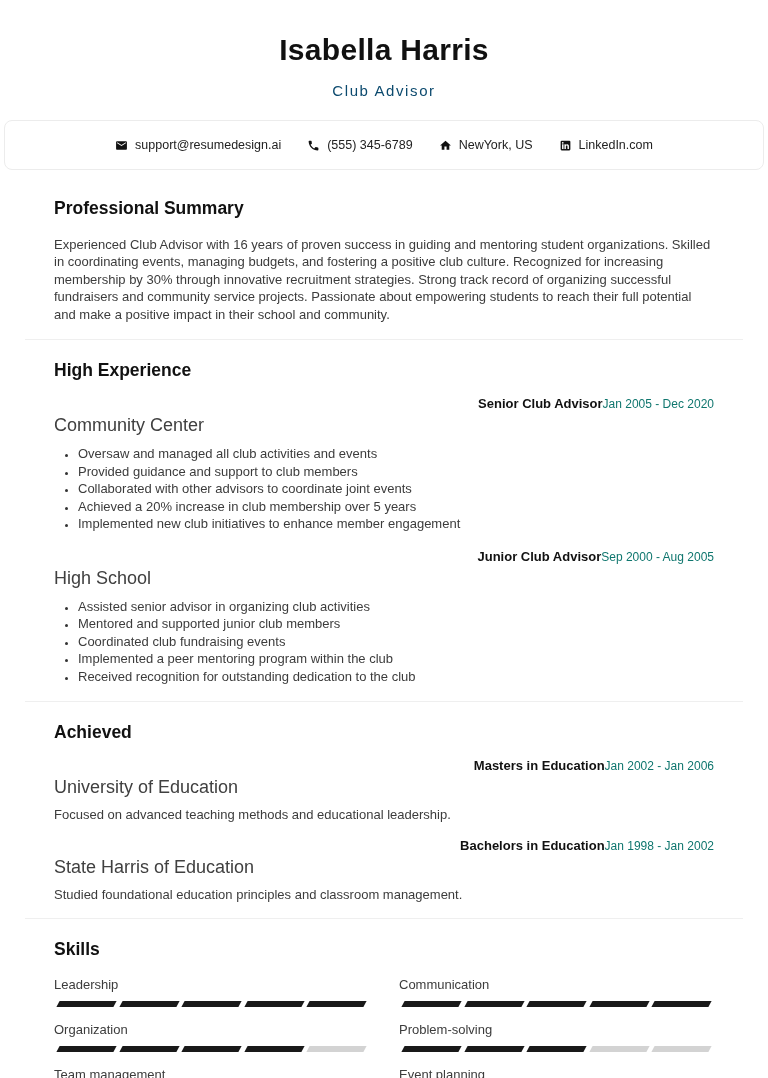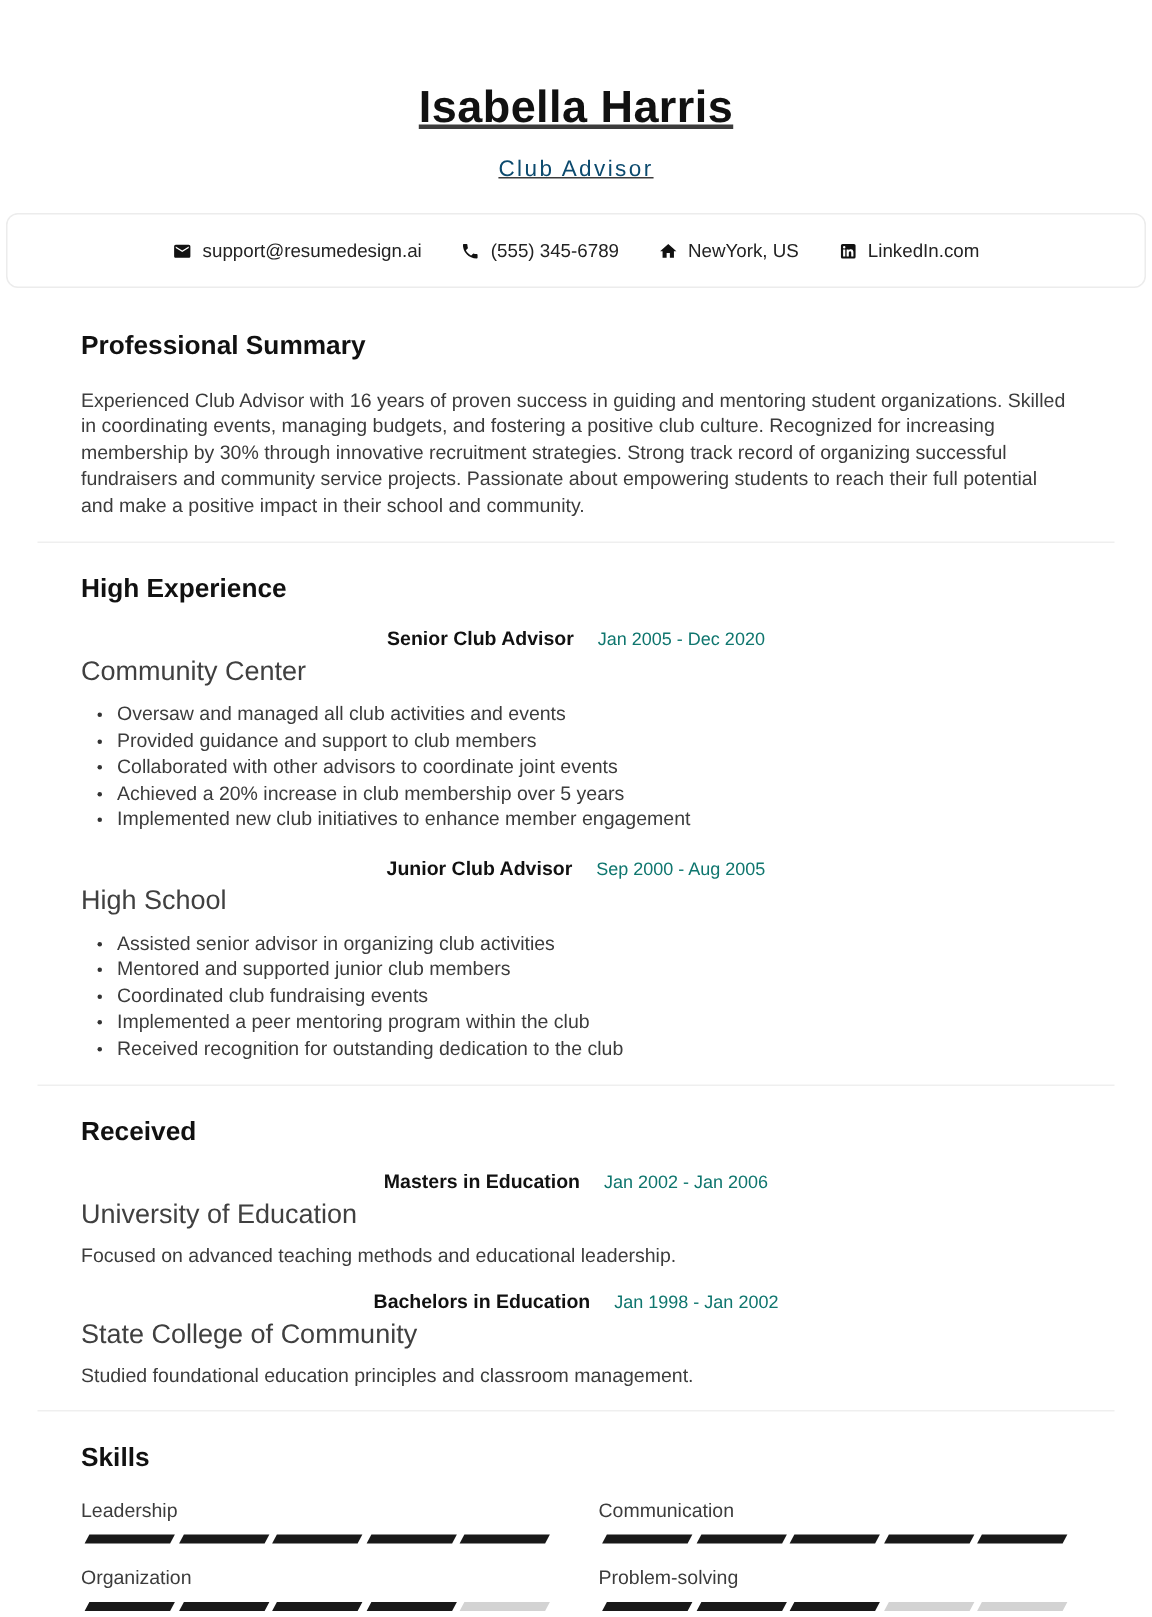--- a/index.html
+++ b/index.html
@@ -5,21 +5,21 @@
   html, body { margin:0; padding:0; background:#ffffff; }
   body {
     width:768px; height:1078px;
     font-family:"Liberation Sans", sans-serif;
     color:#3c3c3c;
     overflow:hidden;
   }
   .page { position:relative; width:768px; height:1078px; background:#ffffff; }
 
   
-  .rheader { text-align:center; padding-top:54px;text-decoration:underline; }
+  .rheader { text-align:center; padding-top:32px; }
   .name { margin:0; font-size:30px; font-weight:700; color:#111; letter-spacing:.3px; line-height:36px; }
   .subtitle { margin-top:14px; font-size:15px; letter-spacing:1.6px; color:#0c4a6e; }
 
   
   .contact-bar {
     margin:21px 4px 0; height:48px;
     border:1px solid #ececec; border-radius:8px;
     display:flex; align-items:center; justify-content:center; gap:26px;
     font-size:12.5px; color:#222; background:#fff;
   }
@@ -27,21 +27,21 @@
   .contact-item svg { width:13px; height:13px; fill:#111; flex:0 0 auto; }
 
   
   main { padding:0 54px; }
   h2.sec-heading { font-size:17.5px; font-weight:700; color:#111; margin:0; line-height:20px; }
   .sec-summary { margin-top:28px; }
   .summary-text { margin:18px 0 0; font-size:13px; line-height:17.4px; color:#3c3c3c; }
 
   hr.divider { border:none; border-top:1px solid #efefef; margin:16px -29px 20px; }
 
-  .entry-head { display:flex; justify-content:center; align-items:baseline; margin-top:16px;gap:16px; }
+  .entry-head { display:flex; justify-content:flex-end; align-items:baseline; margin-top:16px; }
   .entry-title { font-size:13px; font-weight:700; color:#111; }
   .entry-date { font-size:12px; color:#0f766e; white-space:nowrap; }
   .entry-org { margin-top:4px; font-size:18px; color:#404040; }
   .entry-desc { margin:9px 0 0; font-size:13px; color:#3c3c3c; }
   ul.bullets { margin:9px 0 0; padding-left:24px; list-style:disc; }
   ul.bullets li { font-size:13px; line-height:17.5px; color:#3c3c3c; }
   ul.bullets li::marker { font-size:11px; color:#333; }
 
   
   .skills-grid {
@@ -131,37 +131,37 @@
           <li>Coordinated club fundraising events</li>
           <li>Implemented a peer mentoring program within the club</li>
           <li>Received recognition for outstanding dedication to the club</li>
         </ul>
       </div>
     </section>
 
     <hr class="divider">
 
     <section>
-      <h2 class="sec-heading">Received</h2>
+      <h2 class="sec-heading">Achieved</h2>
 
       <div>
         <div class="entry-head">
           <span class="entry-title">Masters in Education</span>
           <span class="entry-date">Jan 2002 - Jan 2006</span>
         </div>
         <div class="entry-org">University of Education</div>
         <p class="entry-desc">Focused on advanced teaching methods and educational leadership.</p>
       </div>
 
       <div>
         <div class="entry-head">
           <span class="entry-title">Bachelors in Education</span>
           <span class="entry-date">Jan 1998 - Jan 2002</span>
         </div>
-        <div class="entry-org">State College of Community</div>
+        <div class="entry-org">State Harris of Education</div>
         <p class="entry-desc">Studied foundational education principles and classroom management.</p>
       </div>
     </section>
 
     <hr class="divider">
 
     <section>
       <h2 class="sec-heading">Skills</h2>
       <div class="skills-grid">
 

